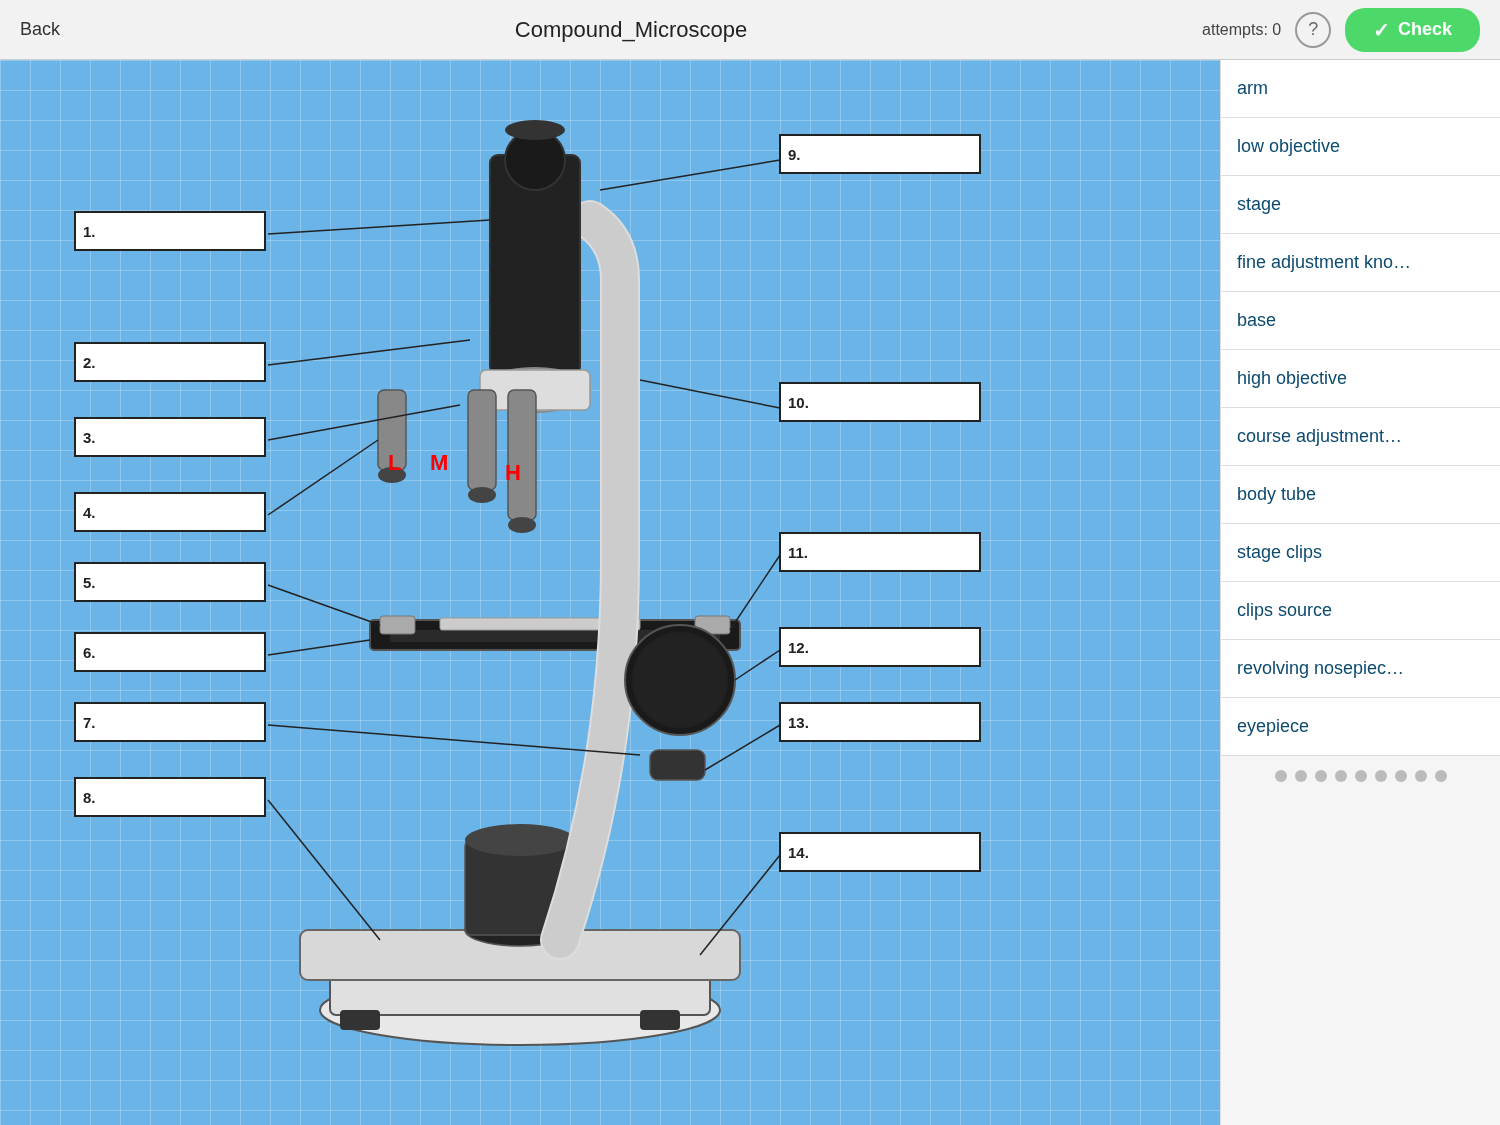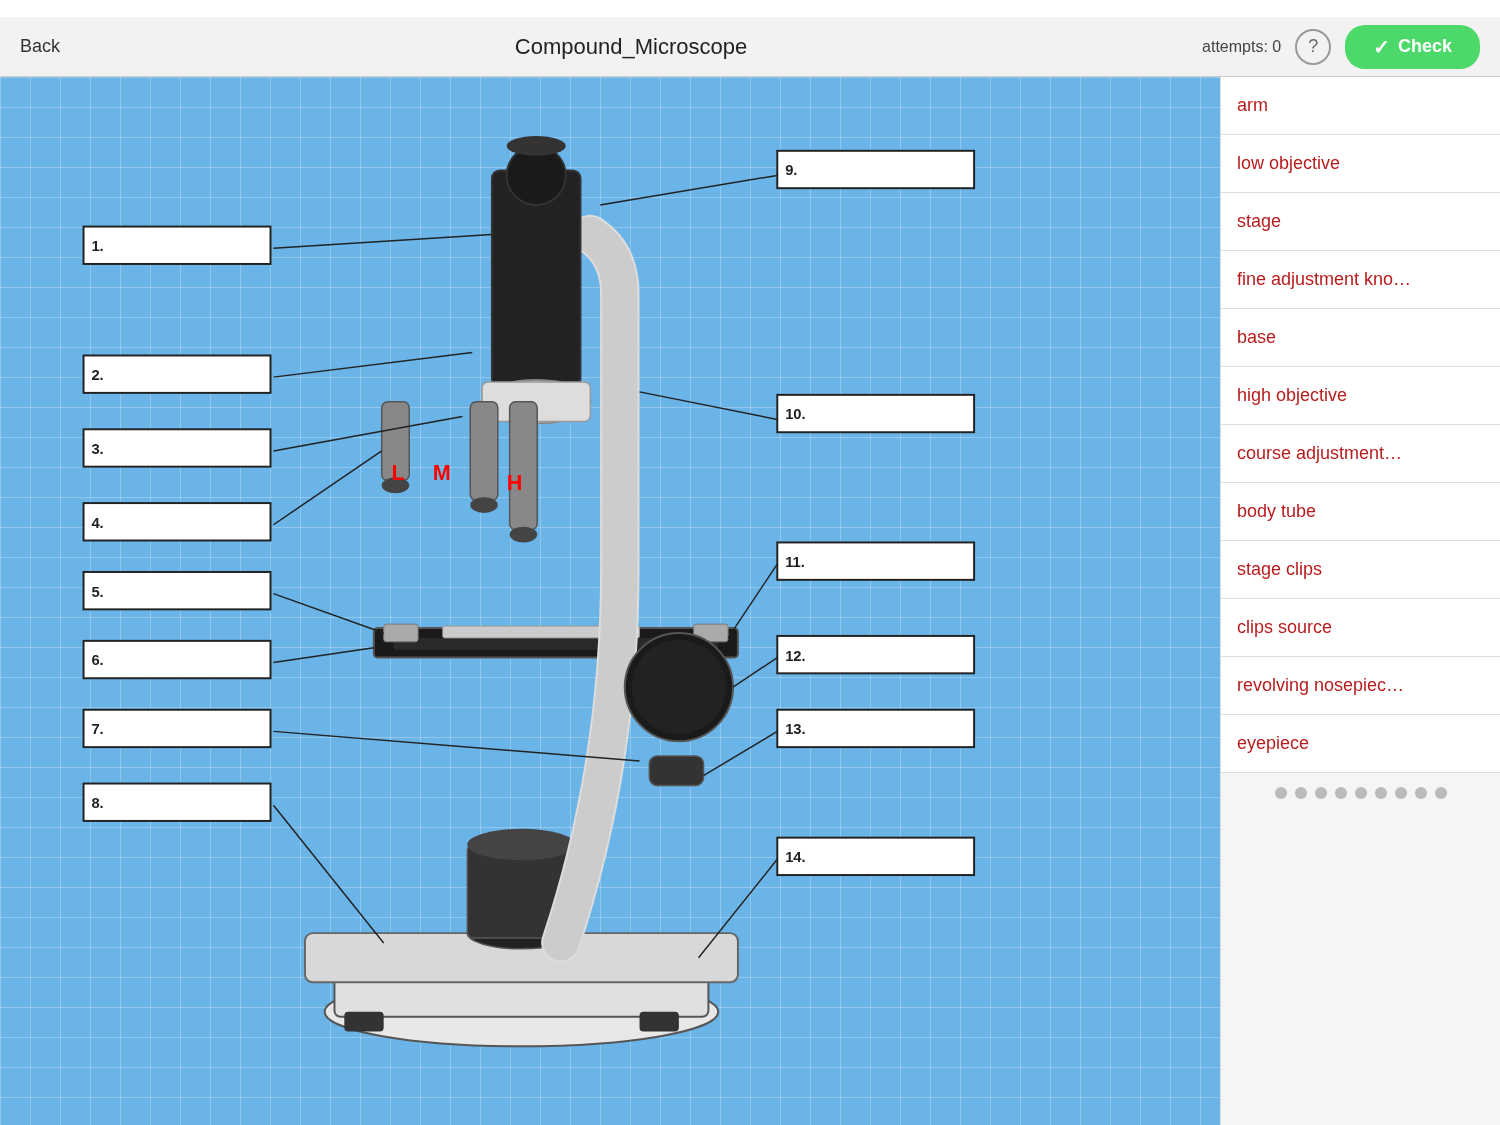--- a/index.html
+++ b/index.html
@@ -2,21 +2,21 @@
 <html><head>
   <meta charset="utf-8">
   <style>
     * { box-sizing: border-box; margin: 0; padding: 0; }
     body { width: 1500px; height: 1125px; overflow: hidden; font-family: -apple-system, 'Helvetica Neue', Arial, sans-serif; display: flex; flex-direction: column; }
 
     
     #header {
       display: flex; align-items: center; justify-content: space-between;
       background: #f2f2f2; border-bottom: 1px solid #ccc;
-      padding: 0 20px; height: 60px; flex-shrink: 0; margin-top: 17px;
+      padding: 0 20px; height: 60px; flex-shrink: 0;
     }
     #header .back-btn {
       font-size: 18px; color: #333; cursor: pointer; background: none; border: none;
     }
     #header .title { font-size: 22px; color: #222; font-weight: 500; }
     #header .right-side { display: flex; align-items: center; gap: 14px; justify-content: space-between; }
     #header .attempts { font-size: 16px; color: #444; }
     #header .help-btn {
       width: 36px; height: 36px; border-radius: 50%; border: 2px solid #999;
       background: none; font-size: 18px; color: #666; cursor: pointer;
@@ -43,21 +43,21 @@
 
     
 
     
     #right-panel {
       width: 280px; background: #f5f5f5; border-left: 1px solid #ddd;
       overflow-y: auto; flex-shrink: 0;
     }
     .answer-item {
       border-bottom: 1px solid #ddd; padding: 18px 16px;
-      font-size: 18px; color: #b91c1c; cursor: pointer;
+      font-size: 18px; color: #0c4a6e; cursor: pointer;
       background: #fff; user-select: none;
     }
 
     
     #microscope-svg {
       position: absolute; top: 0; left: 0; width: 100%; height: 100%;
     }
 
     
     .dots-row {

